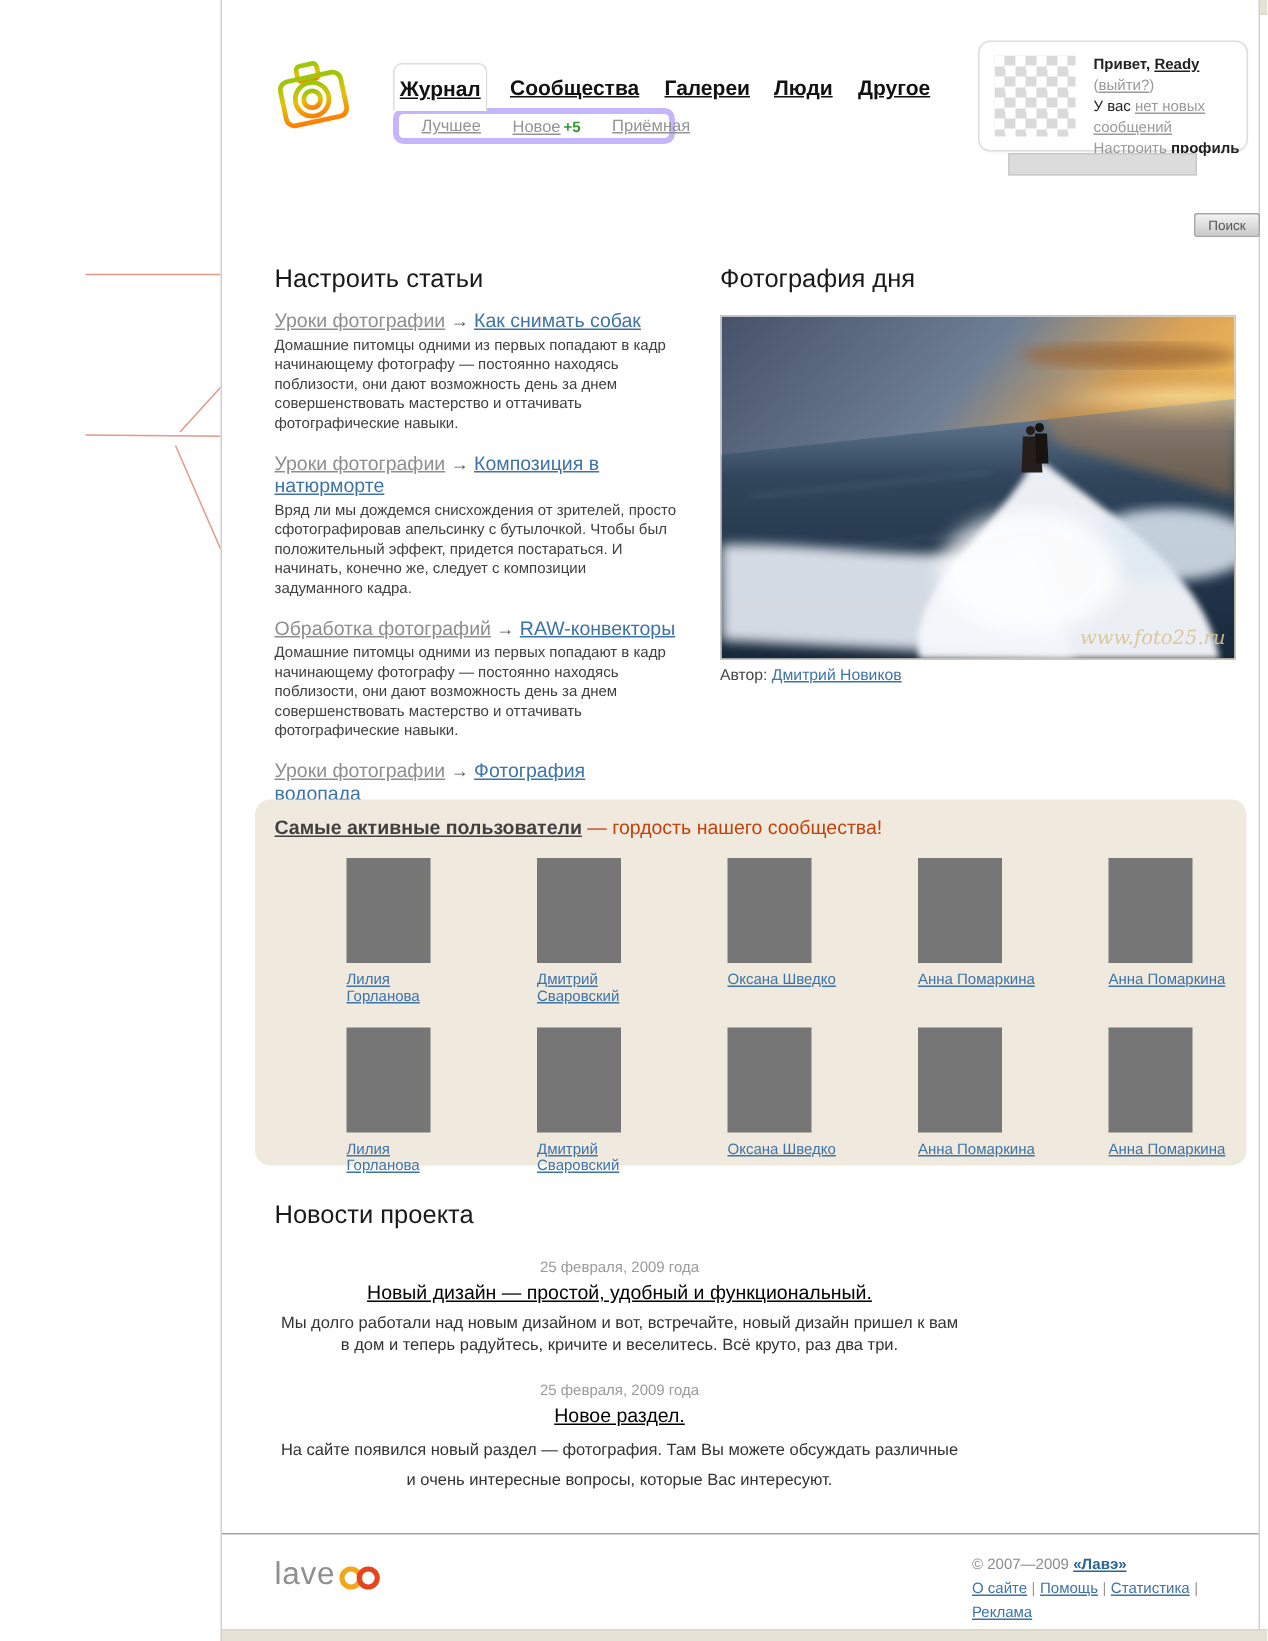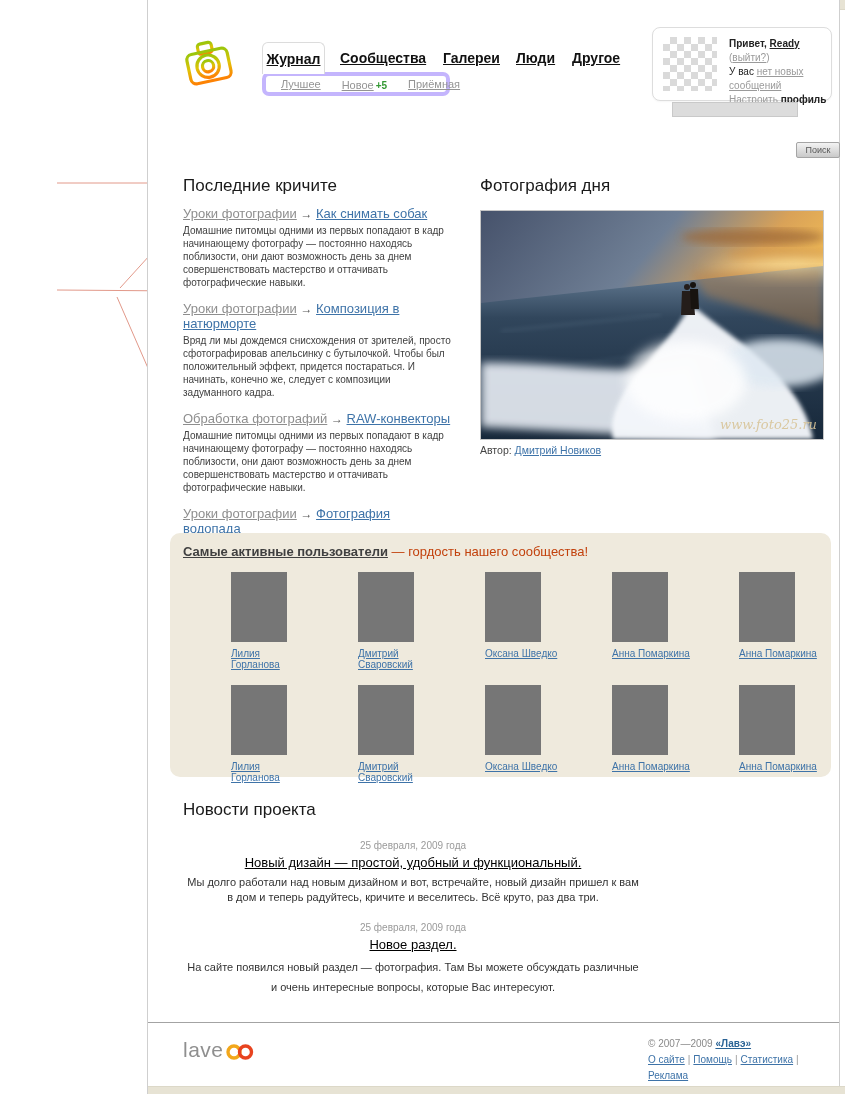--- a/index.html
+++ b/index.html
@@ -134,21 +134,21 @@
       <div>
         <a class="gray">Настроить</a>
         <span class="b">профиль</span>
       </div>
     </div>
   </div>
 
   <input class="search-input" type="text" value="" style="">
   <button class="search-btn">Поиск</button>
 
-  <div class="h2" style="left:35px;top:176px">Последние кричите</div>
+  <div class="h2" style="left:35px;top:176px">Настроить статьи</div>
   <div class="h2" style="left:332px;top:176px">Фотография дня</div>
 
   <div class="articles">
     <div class="article">
       <div class="tline"><a class="cat">Уроки фотографии</a> <span class="arr">→</span> <a class="atitle">Как снимать собак</a></div>
       <p>Домашние питомцы одними из первых попадают в кадр начинающему фотографу — постоянно находясь поблизости, они дают возможность день за днем совершенствовать мастерство и оттачивать фотографические навыки.</p>
     </div>
     <div class="article">
       <div class="tline"><a class="cat">Уроки фотографии</a> <span class="arr">→</span> <a class="atitle">Композиция в натюрморте</a></div>
       <p>Вряд ли мы дождемся снисхождения от зрителей, просто сфотографировав апельсинку с бутылочкой. Чтобы был положительный эффект, придется постараться. И начинать, конечно же, следует с композиции задуманного кадра.</p>

